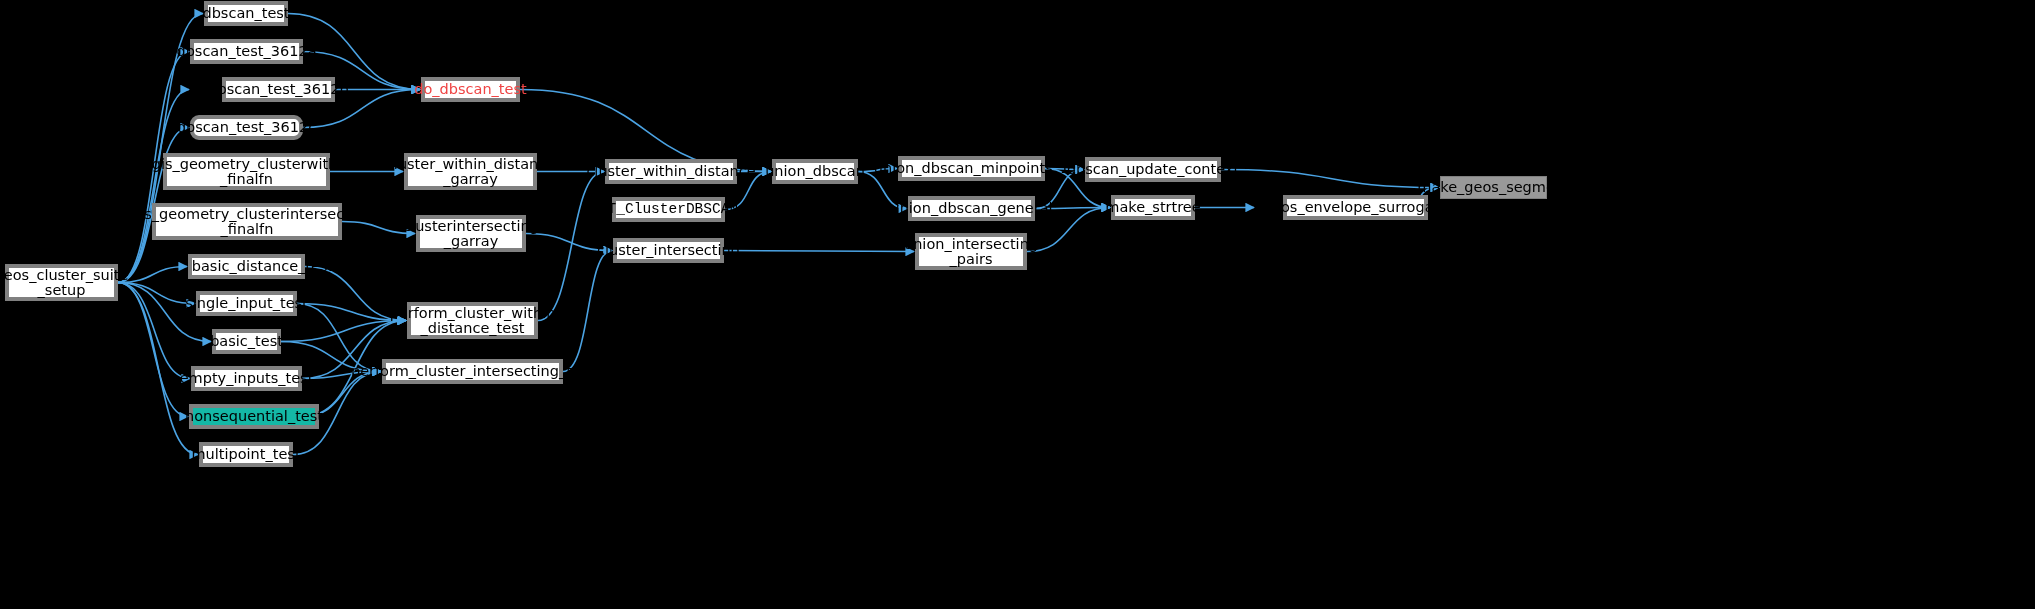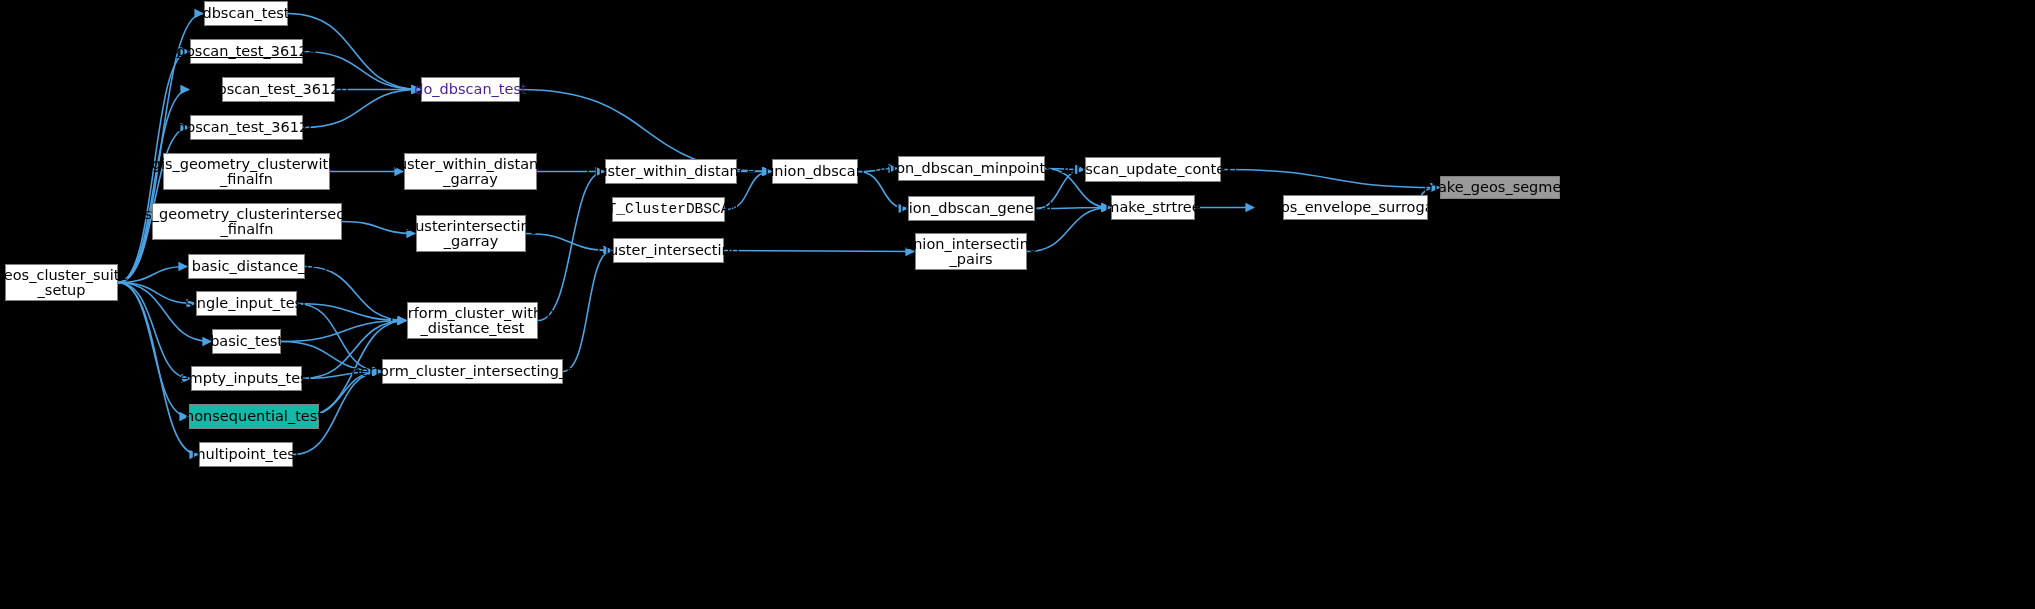--- a/index.html
+++ b/index.html
@@ -1,19 +1,19 @@
 <!DOCTYPE html>
 <html><head>
 <meta charset="utf-8">
 <style>
   html,body{margin:0;padding:0;background:#000;}
   #graph-root{position:relative;width:2035px;height:609px;background:#000;overflow:hidden;
     font-family:"DejaVu Sans","Liberation Sans",sans-serif;}
   svg.edges{position:absolute;left:0;top:0;width:2035px;height:609px;}
-  .node{position:absolute;box-sizing:border-box;background:#ffffff;border:1px solid #be185d;
+  .node{position:absolute;box-sizing:border-box;background:#ffffff;border:4px solid #be185d;
     color:#000;display:flex;align-items:center;justify-content:center;text-align:center;
     font-size:14.5px;line-height:15px;letter-spacing:0px;white-space:pre-line;}
   .node.highlight{background:#999999;border:1px solid #808080;}
   .node span{display:block;padding:0 3px;}
 </style>
 </head>
 <body>
 
 <div id="graph-root" style="background: rgb(0, 0, 0);">
   <svg class="edges" viewBox="0 0 2035 609" xmlns="http://www.w3.org/2000/svg">
@@ -64,49 +64,49 @@
         <path d="M 1035 208.5 C 1063 208.5, 1057 169.5, 1084 169.5" fill="none" stroke="#4ba3e3" stroke-width="1.6" marker-end="url(#arrow)"></path>
         <path d="M 1035 208.5 C 1076.8 208.5, 1069.2 207.5, 1110 207.5" fill="none" stroke="#4ba3e3" stroke-width="1.6" marker-end="url(#arrow)"></path>
         <path d="M 1027 251.5 C 1073.2 251.5, 1064.8 207.5, 1110 207.5" fill="none" stroke="#4ba3e3" stroke-width="1.6" marker-end="url(#arrow)"></path>
         <path d="M 1221 169.5 C 1341.45 169.5, 1319.55 187.5, 1439 187.5" fill="none" stroke="#4ba3e3" stroke-width="1.6" marker-end="url(#arrow)"></path>
         <path d="M 1195 207.5 C 1228 207.5, 1222 207.5, 1254 207.5" fill="none" stroke="#4ba3e3" stroke-width="1.6" marker-end="url(#arrow)"></path>
         <path d="M 1400 207.5 C 1428 207.5, 1412 187.5, 1439 187.5" fill="none" stroke="#4ba3e3" stroke-width="1.6" marker-end="url(#arrow)"></path>
       </g>
   </svg>
   <div id="node-layer">
       <div class="node" style="left: 204px; top: 1px; width: 84px; height: 25px; background: rgb(255, 255, 255); border-color: rgb(128, 128, 128); color: rgb(0, 0, 0);"><span>dbscan_test</span></div>
-      <div class="node" style="left: 190px; top: 39px; width: 113px; height: 25px; background: rgb(255, 255, 255); border-color: rgb(128, 128, 128); color: rgb(0, 0, 0); text-decoration: underline;"><span>dbscan_test_3612a</span></div>
+      <div class="node" style="left: 190px; top: 39px; width: 113px; height: 25px; background: rgb(255, 255, 255); border-color: rgb(128, 128, 128); color: rgb(0, 0, 0);"><span>dbscan_test_3612a</span></div>
       <div class="node" style="left: 190px; top: 77px; width: 113px; height: 25px; background: rgb(255, 255, 255); border-color: rgb(128, 128, 128); color: rgb(0, 0, 0); margin-left: 32px;"><span>dbscan_test_3612b</span></div>
-      <div class="node" style="left: 190px; top: 115px; width: 113px; height: 25px; background: rgb(255, 255, 255); border-color: rgb(128, 128, 128); color: rgb(0, 0, 0);"><span>dbscan_test_3612c</span></div>
+      <div class="node" style="left: 190px; top: 115px; width: 113px; height: 25px; background: rgb(255, 255, 255); border-color: rgb(128, 128, 128); color: rgb(0, 0, 0); border-radius: 9px;"><span>dbscan_test_3612c</span></div>
       <div class="node" style="left: 163px; top: 153px; width: 167px; height: 37px; background: rgb(255, 255, 255); border-color: rgb(128, 128, 128); color: rgb(0, 0, 0);"><span>pgis_geometry_clusterwithin
 _finalfn</span></div>
       <div class="node" style="left: 152px; top: 203px; width: 190px; height: 37px; background: rgb(255, 255, 255); border-color: rgb(128, 128, 128); color: rgb(0, 0, 0);"><span>pgis_geometry_clusterintersecting
 _finalfn</span></div>
       <div class="node" style="left: 188px; top: 254px; width: 117px; height: 25px; background: rgb(255, 255, 255); border-color: rgb(128, 128, 128); color: rgb(0, 0, 0); padding-left: 32px;"><span>basic_distance_test</span></div>
       <div class="node" style="left: 5px; top: 264px; width: 113px; height: 37px; background: rgb(255, 255, 255); border-color: rgb(128, 128, 128); color: rgb(0, 0, 0);"><span>geos_cluster_suite
 _setup</span></div>
       <div class="node" style="left: 196px; top: 291px; width: 101px; height: 25px; background: rgb(255, 255, 255); border-color: rgb(128, 128, 128); color: rgb(0, 0, 0);"><span>single_input_test</span></div>
       <div class="node" style="left: 212px; top: 329px; width: 69px; height: 25px; background: rgb(255, 255, 255); border-color: rgb(128, 128, 128); color: rgb(0, 0, 0);"><span>basic_test</span></div>
       <div class="node" style="left: 191px; top: 366px; width: 111px; height: 25px; background: rgb(255, 255, 255); border-color: rgb(128, 128, 128); color: rgb(0, 0, 0);"><span>empty_inputs_test</span></div>
       <div class="node" style="left: 189px; top: 404px; width: 130px; height: 25px; background: #14b8a6; border-color: rgb(128, 128, 128); color: rgb(0, 0, 0);"><span>nonsequential_test</span></div>
       <div class="node" style="left: 199px; top: 442px; width: 94px; height: 25px; background: rgb(255, 255, 255); border-color: rgb(128, 128, 128); color: rgb(0, 0, 0);"><span>multipoint_test</span></div>
-      <div class="node" style="left: 421px; top: 77px; width: 99px; height: 25px; background: rgb(255, 255, 255); border-color: rgb(128, 128, 128); color: #4c1d95;"><span>do_dbscan_test</span></div>
+      <div class="node" style="left: 421px; top: 77px; width: 99px; height: 25px; background: rgb(255, 255, 255); border-color: rgb(128, 128, 128); color: #ef4444;"><span>do_dbscan_test</span></div>
       <div class="node" style="left: 404px; top: 153px; width: 133px; height: 37px; background: rgb(255, 255, 255); border-color: rgb(128, 128, 128); color: rgb(0, 0, 0);"><span>cluster_within_distance
 _garray</span></div>
       <div class="node" style="left: 416px; top: 215px; width: 110px; height: 37px; background: rgb(255, 255, 255); border-color: rgb(128, 128, 128); color: rgb(0, 0, 0);"><span>clusterintersecting
 _garray</span></div>
       <div class="node" style="left: 407px; top: 302px; width: 131px; height: 37px; background: rgb(255, 255, 255); border-color: rgb(128, 128, 128); color: rgb(0, 0, 0);"><span>perform_cluster_within
 _distance_test</span></div>
       <div class="node" style="left: 382px; top: 359px; width: 181px; height: 25px; background: rgb(255, 255, 255); border-color: rgb(128, 128, 128); color: rgb(0, 0, 0);"><span>perform_cluster_intersecting_test</span></div>
       <div class="node" style="left: 605px; top: 159px; width: 132px; height: 25px; background: rgb(255, 255, 255); border-color: rgb(128, 128, 128); color: rgb(0, 0, 0);"><span>cluster_within_distance</span></div>
       <div class="node" style="left: 612px; top: 197px; width: 113px; height: 25px; background: rgb(255, 255, 255); border-color: rgb(128, 128, 128); color: rgb(0, 0, 0); font-family: Liberation Mono, monospace;"><span>ST_ClusterDBSCAN</span></div>
       <div class="node" style="left: 613px; top: 238px; width: 111px; height: 25px; background: rgb(255, 255, 255); border-color: rgb(128, 128, 128); color: rgb(0, 0, 0);"><span>cluster_intersecting</span></div>
       <div class="node" style="left: 772px; top: 159px; width: 86px; height: 25px; background: rgb(255, 255, 255); border-color: rgb(128, 128, 128); color: rgb(0, 0, 0);"><span>union_dbscan</span></div>
       <div class="node" style="left: 898px; top: 156px; width: 147px; height: 25px; background: rgb(255, 255, 255); border-color: rgb(128, 128, 128); color: rgb(0, 0, 0);"><span>union_dbscan_minpoints_1</span></div>
       <div class="node" style="left: 908px; top: 196px; width: 127px; height: 25px; background: rgb(255, 255, 255); border-color: rgb(128, 128, 128); color: rgb(0, 0, 0);"><span>union_dbscan_general</span></div>
       <div class="node" style="left: 915px; top: 233px; width: 112px; height: 37px; background: rgb(255, 255, 255); border-color: rgb(128, 128, 128); color: rgb(0, 0, 0);"><span>union_intersecting
 _pairs</span></div>
       <div class="node" style="left: 1085px; top: 157px; width: 136px; height: 25px; background: rgb(255, 255, 255); border-color: rgb(128, 128, 128); color: rgb(0, 0, 0);"><span>dbscan_update_context</span></div>
       <div class="node" style="left: 1111px; top: 195px; width: 84px; height: 25px; background: rgb(255, 255, 255); border-color: rgb(128, 128, 128); color: rgb(0, 0, 0);"><span>make_strtree</span></div>
       <div class="node" style="left: 1255px; top: 195px; width: 145px; height: 25px; background: rgb(255, 255, 255); border-color: rgb(128, 128, 128); color: rgb(0, 0, 0); margin-left: 28px;"><span>geos_envelope_surrogate</span></div>
-      <div class="node highlight" style="left: 1440px; top: 176px; width: 120px; height: 23px; background: rgb(153, 153, 153); border-color: rgb(128, 128, 128); color: rgb(0, 0, 0); align-items: center;"><span>make_geos_segment</span></div>
+      <div class="node highlight" style="left: 1440px; top: 176px; width: 107px; height: 23px; background: rgb(153, 153, 153); border-color: rgb(128, 128, 128); color: rgb(0, 0, 0); align-items: center;"><span>make_geos_segment</span></div>
     </div>
 </div>
 
 </body></html>

